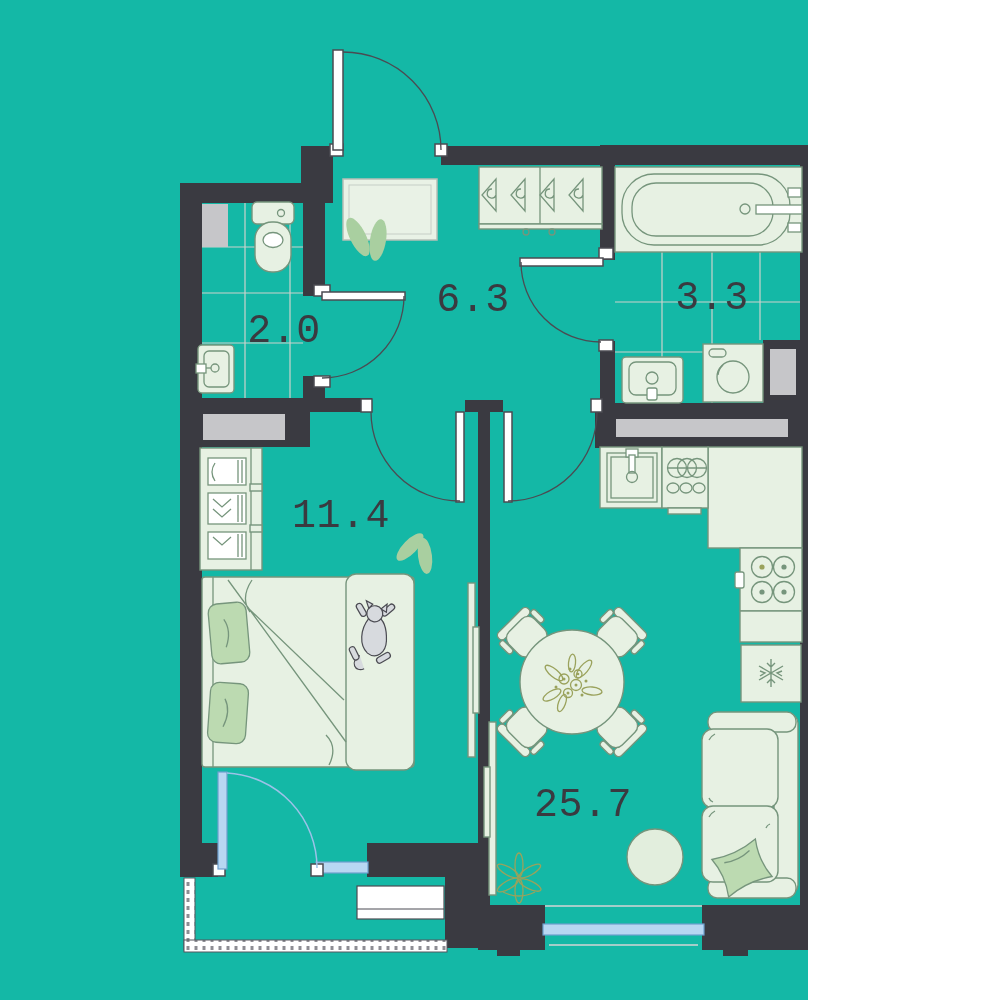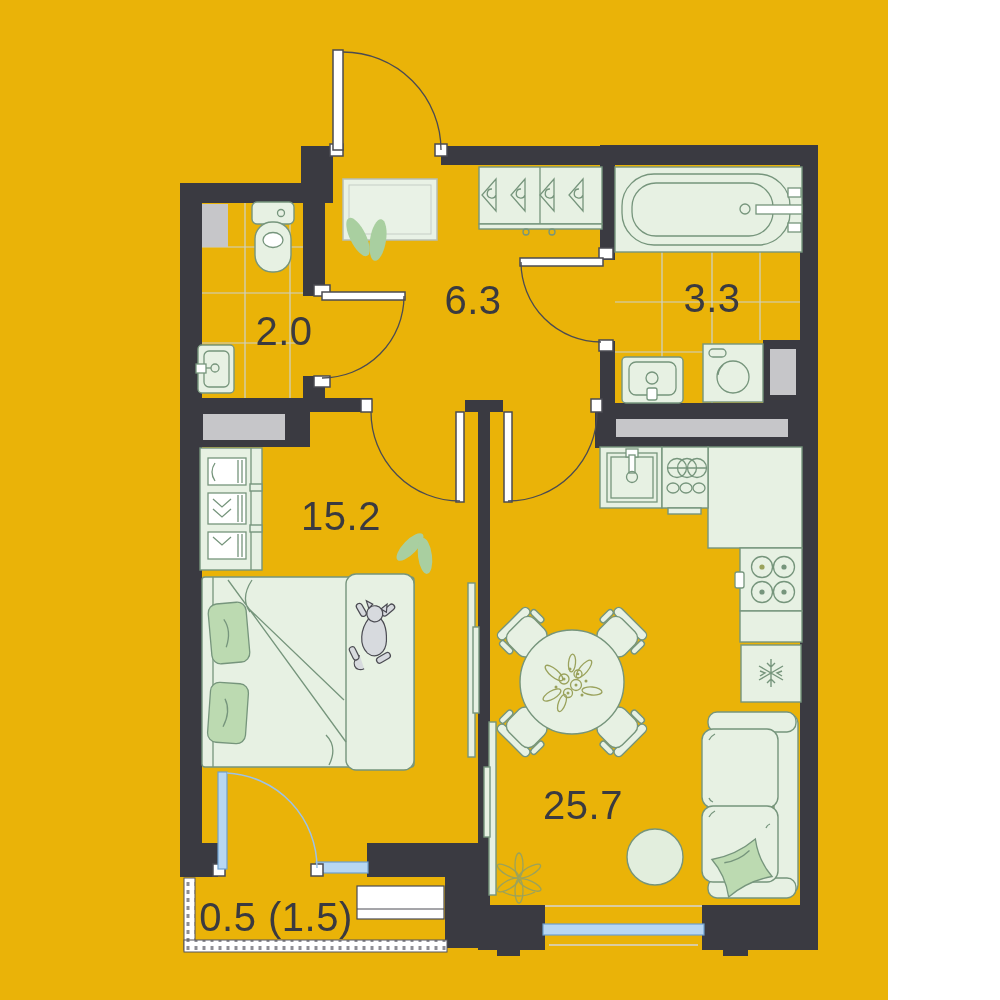--- a/index.html
+++ b/index.html
@@ -1,18 +1,18 @@
 <!DOCTYPE html>
 <html style="--wall: #3a3a41; --shaft: #c6c6c9; --fixture-fill: #e7f1e3; --fixture-stroke: #76957c; --pillow: #bcdab1; --leaf: #a9cfa0; --window-fill: #b8d7f2; --window-stroke: #6d9fce; --window-arc: #9cc2e8; --line: #4b4b52; --tile: #ccd2cc; --olive: #9aa25c; --label: #3a3a40; --cat: #d7dade; --rug: #e2eedd;"><head>
 <meta charset="utf-8">
 <style>
   html,body{margin:0;padding:0;background:#ffffff;}
   .plan-canvas{
-    position:relative;width:888px;height:1000px;background:#eab308;
-    font-family:Liberation Sans, sans-serif;overflow:hidden;
+    position:relative;width:808px;height:1000px;background:#14b8a6;
+    font-family:Liberation Mono, monospace;overflow:hidden;
   }
   .plan-svg{position:absolute;left:0;top:0;}
   .room-label{
     position:absolute;transform:translate(-50%,-50%);
     font-size:40px;font-weight:500;color:var(--label,#3a3a40);
     letter-spacing:.5px;white-space:nowrap;user-select:none;
   }
   
   .wall{fill:var(--wall,#3a3a41);}
   .shaft{fill:var(--shaft,#c6c6c9);}
@@ -367,17 +367,16 @@
       <rect class="door" x="311" y="864" width="12" height="12"></rect>
       <rect class="bdoor" x="218" y="772" width="9" height="97"></rect>
       <path class="barc" d="M227,773 A95,95 0 0 1 317,868"></path>
     </g>
   </g>
 </svg>
 
 <div class="room-label" style="left:284px;top:331px">2.0</div>
 <div class="room-label" style="left:473px;top:300px">6.3</div>
 <div class="room-label" style="left:712px;top:298px">3.3</div>
-<div class="room-label" style="left:341px;top:516px">15.2</div>
+<div class="room-label" style="left:341px;top:516px">11.4</div>
 <div class="room-label" style="left:583px;top:805px">25.7</div>
-<div class="room-label" style="left:276px;top:917px">0.5 (1.5)</div>
 
 </div>
 
 </body></html>

